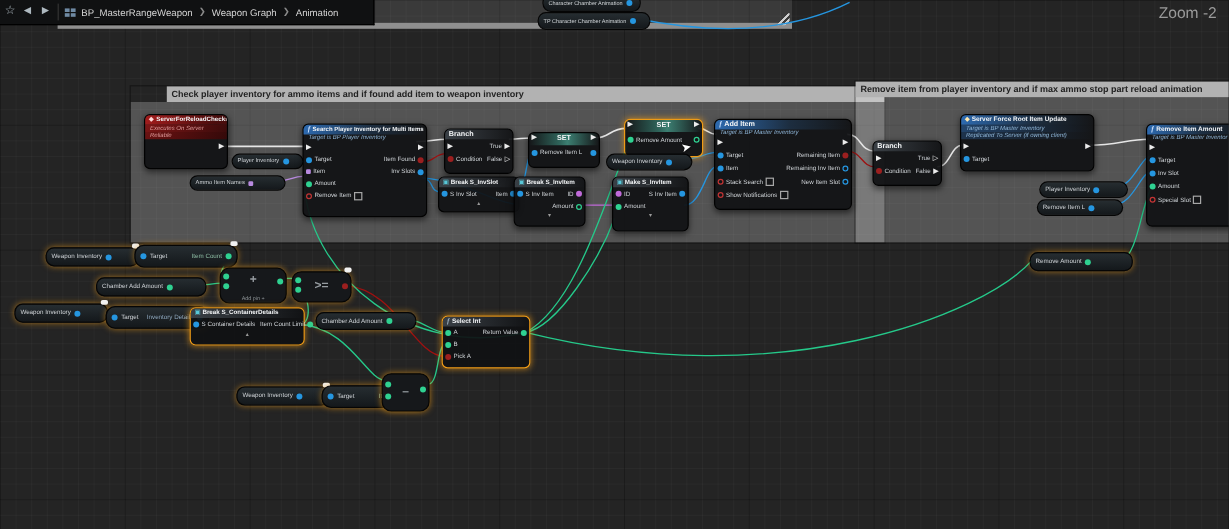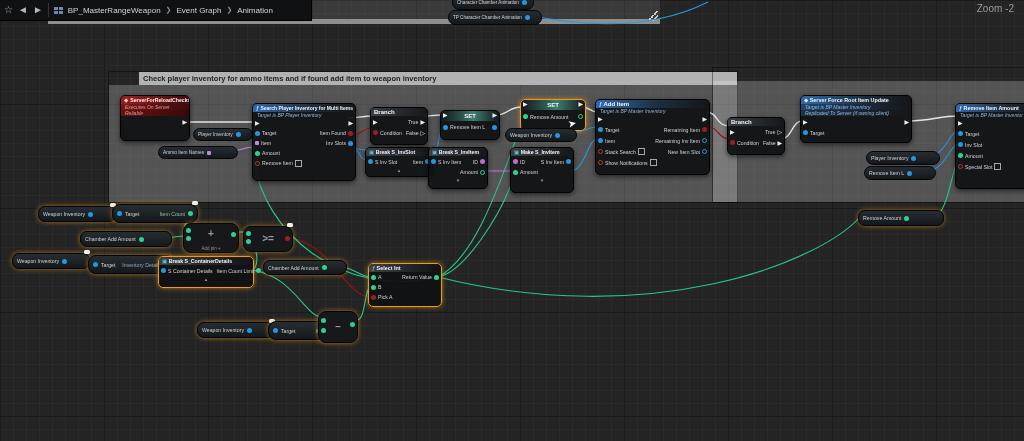--- a/index.html
+++ b/index.html
@@ -59,21 +59,21 @@
   
   #toolbar{position:absolute;left:0;top:0;width:312px;height:21px;background:#101112;z-index:60;
     display:flex;align-items:center;gap:5px;padding:0 4px;box-sizing:border-box;
     border-right:1px solid #000;border-bottom:1px solid #000;color:#c9c9c9;}
   #toolbar .tbtn{color:#aeb9c0;font-size:10px;line-height:10px;}
   #toolbar .sep{width:1px;height:14px;background:#333;}
   .crumb{font-size:8px;color:#d4d4d4;}
   .csep{font-size:7px;color:#8a8a8a;}
   .gridicon{display:inline-grid;grid-template-columns:4px 4px;grid-gap:1px;}
   .gridicon i{width:4px;height:3px;background:#6f8aa4;display:block;}
-  #zoomlab{position:absolute;top:3px;right:10px;font-size:10px;color:#9a9a9a;z-index:60;}
+  #zoomlab{position:absolute;top:3px;right:10px;font-size:13px;color:#9a9a9a;z-index:60;}
   #watermark{position:absolute;right:8px;bottom:2px;font-size:30px;font-weight:bold;color:#3c3c3c;
     letter-spacing:1px;z-index:5;}
   #topband{position:absolute;left:48px;top:19px;width:612px;height:5px;background:#8f8f8f;z-index:20;}
   #topbody{position:absolute;left:48px;top:0;width:612px;height:19px;background:rgba(255,255,255,0.10);z-index:6;}
   #resizeh{position:absolute;left:648px;top:11px;width:10px;height:10px;z-index:21;
     background:linear-gradient(135deg,transparent 45%,#cfcfcf 45%,#cfcfcf 55%,transparent 55%,transparent 70%,#cfcfcf 70%,#cfcfcf 80%,transparent 80%);}
   svg.wires{position:absolute;left:0;top:0;z-index:25;}
   #cursor{position:absolute;left:568px;top:118px;z-index:70;color:#fff;font-size:10px;
     text-shadow:0 0 2px #000;transform:rotate(-12deg);}
 </style>
@@ -92,20 +92,21 @@
   <div class="pill" style="left:448px;top:10px;width:84px;height:13px;">
     <span class="lbl" style="font-size:4.6px;">TP Character Chamber Animation</span>
     <span class="pin blue"></span>
   </div>
 
   <div class="comment" style="left:108px;top:71px;width:598px;height:130px;padding-left:30px;">
     <div class="chdr">Check player inventory for ammo items and if found add item to weapon inventory</div>
     <div class="cbody"></div>
   </div>
   <div class="comment" style="left:712px;top:67px;width:312px;height:134px;">
+    <div class="chdr">Remove item from player inventory and if max ammo stop part reload animation</div>
     <div class="cbody"></div>
   </div>
 
   <svg class="wires" width="1024" height="441">
     <g stroke="#e6e6e6" stroke-width="1.3" fill="none">
       <path d="M186,122 L254,122"></path>
       <path d="M347,118 C360,118 362,116 372,116"></path>
       <path d="M424,116 C434,116 434,115 442,115"></path>
       <path d="M496,115 C508,115 508,107 522,107"></path>
       <path d="M582,107 C590,107 590,112 597,112"></path>
@@ -531,20 +532,20 @@
     <span class="tbtn">►</span>
     <span class="sep"></span>
     <span class="gridicon">
         <i></i>
         <i></i>
         <i></i>
         <i></i>
       </span>
     <span class="crumb">BP_MasterRangeWeapon</span>
     <span class="csep">❯</span>
-    <span class="crumb">Event Graph</span>
+    <span class="crumb">Weapon Graph</span>
     <span class="csep">❯</span>
     <span class="crumb">Animation</span>
   </div>
 
   <div id="zoomlab">Zoom -2</div>
   <div id="cursor">➤</div>
 </div>
 
 </body></html>

